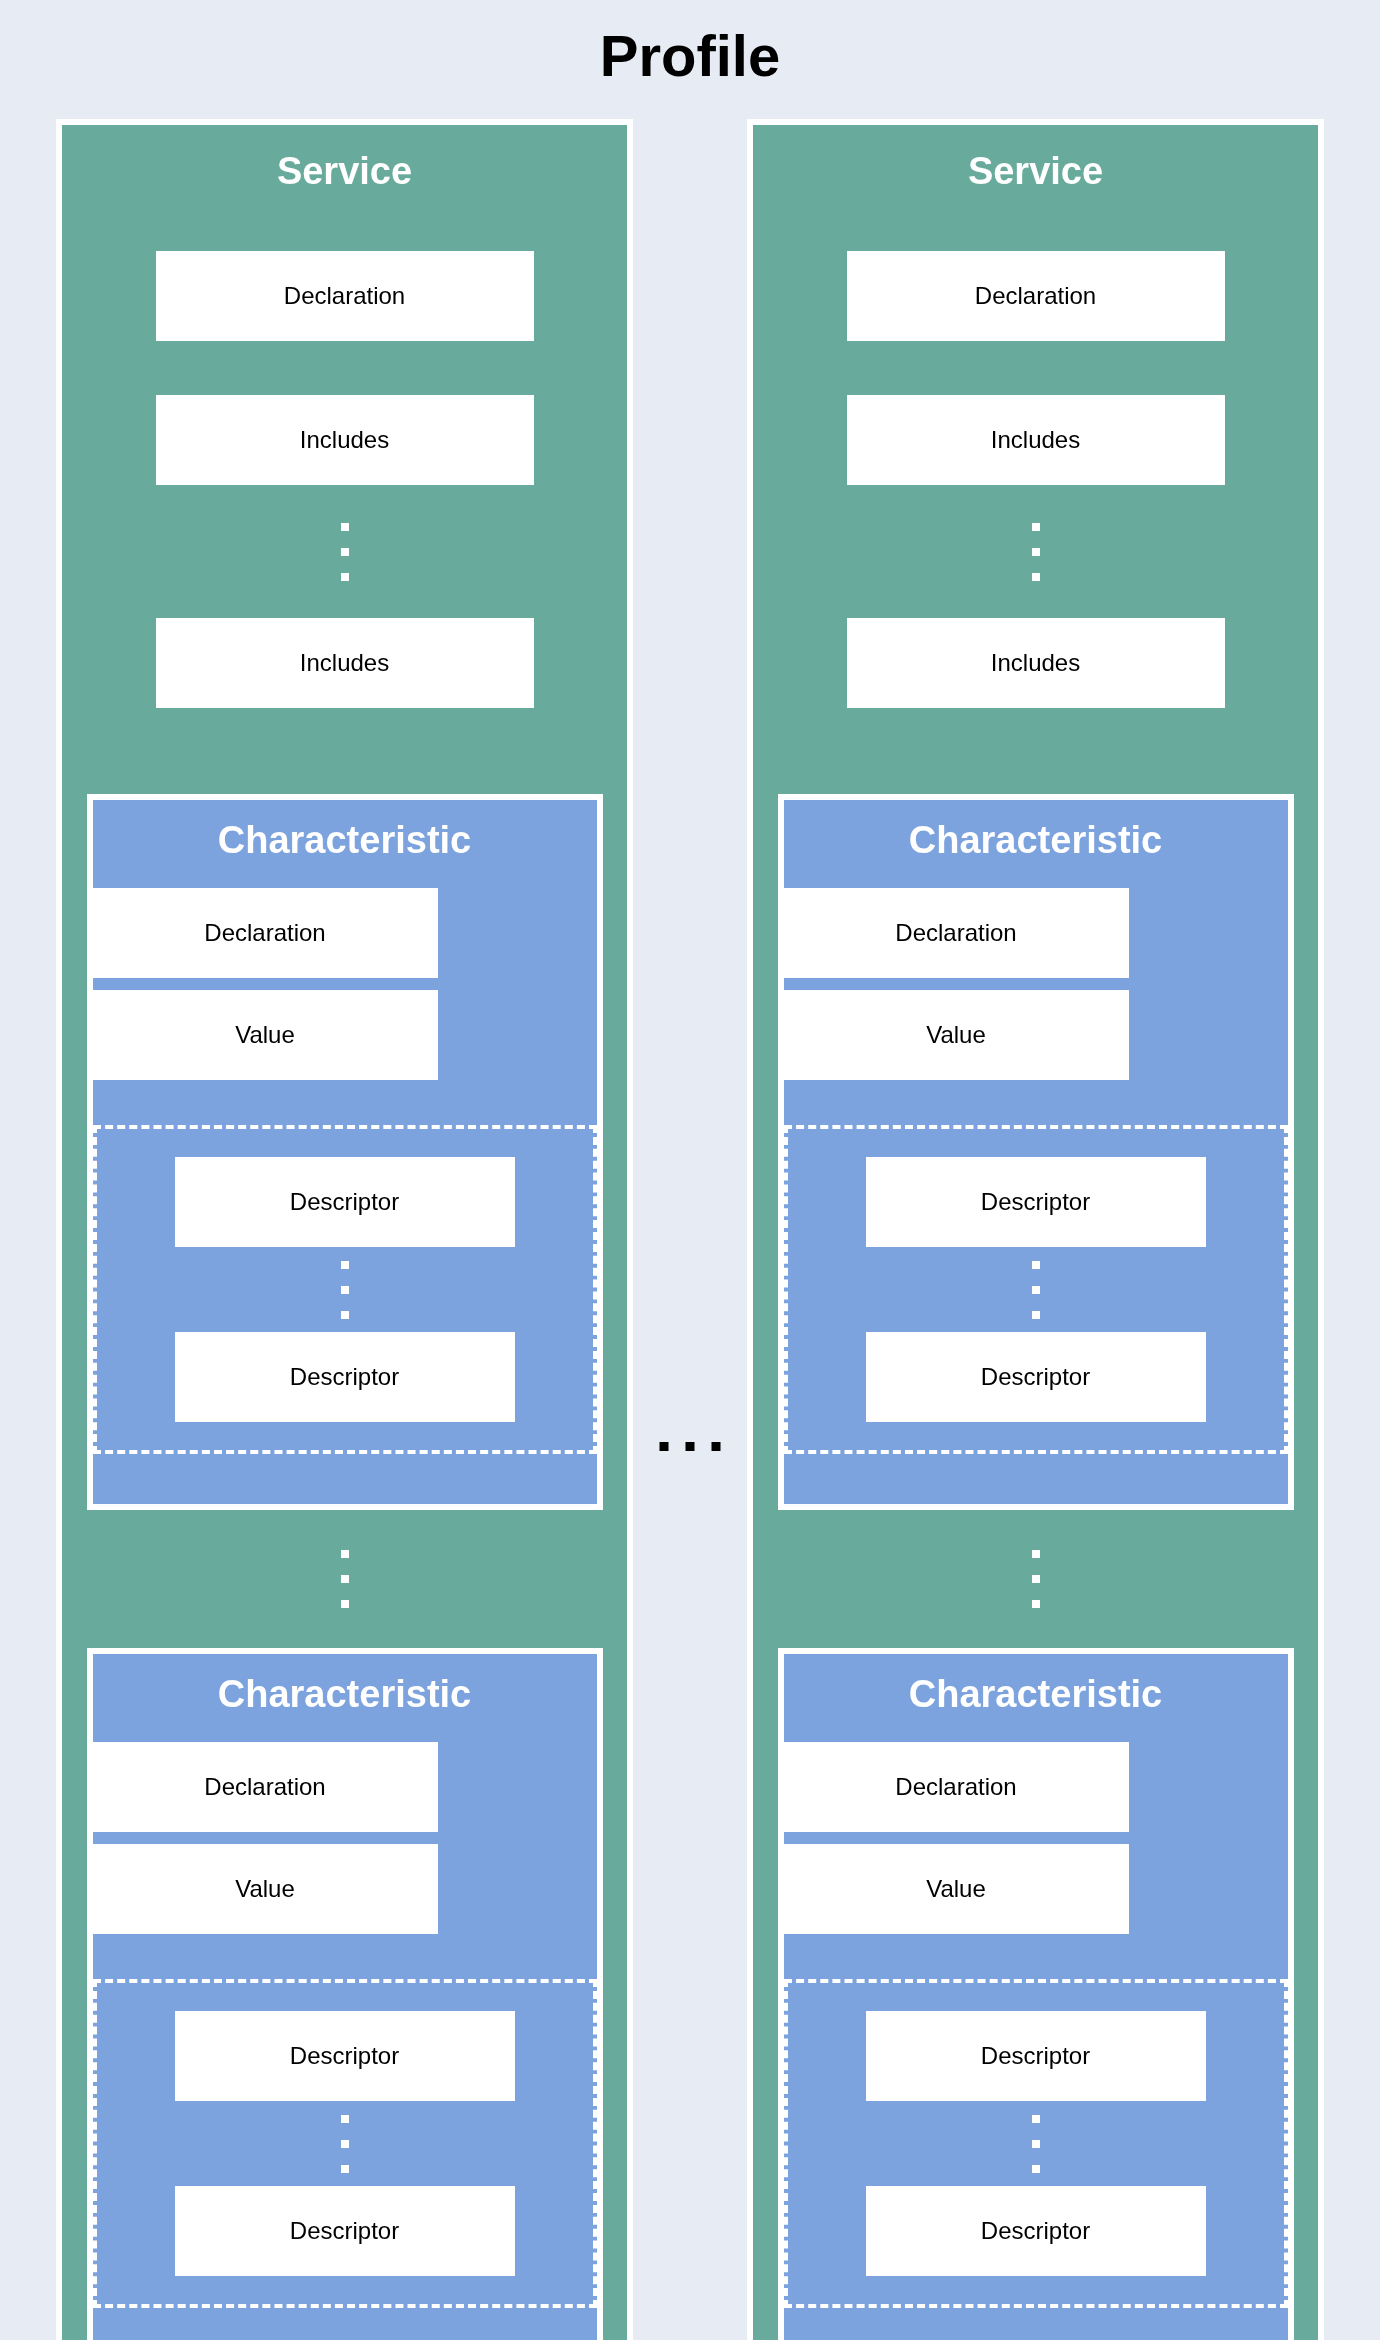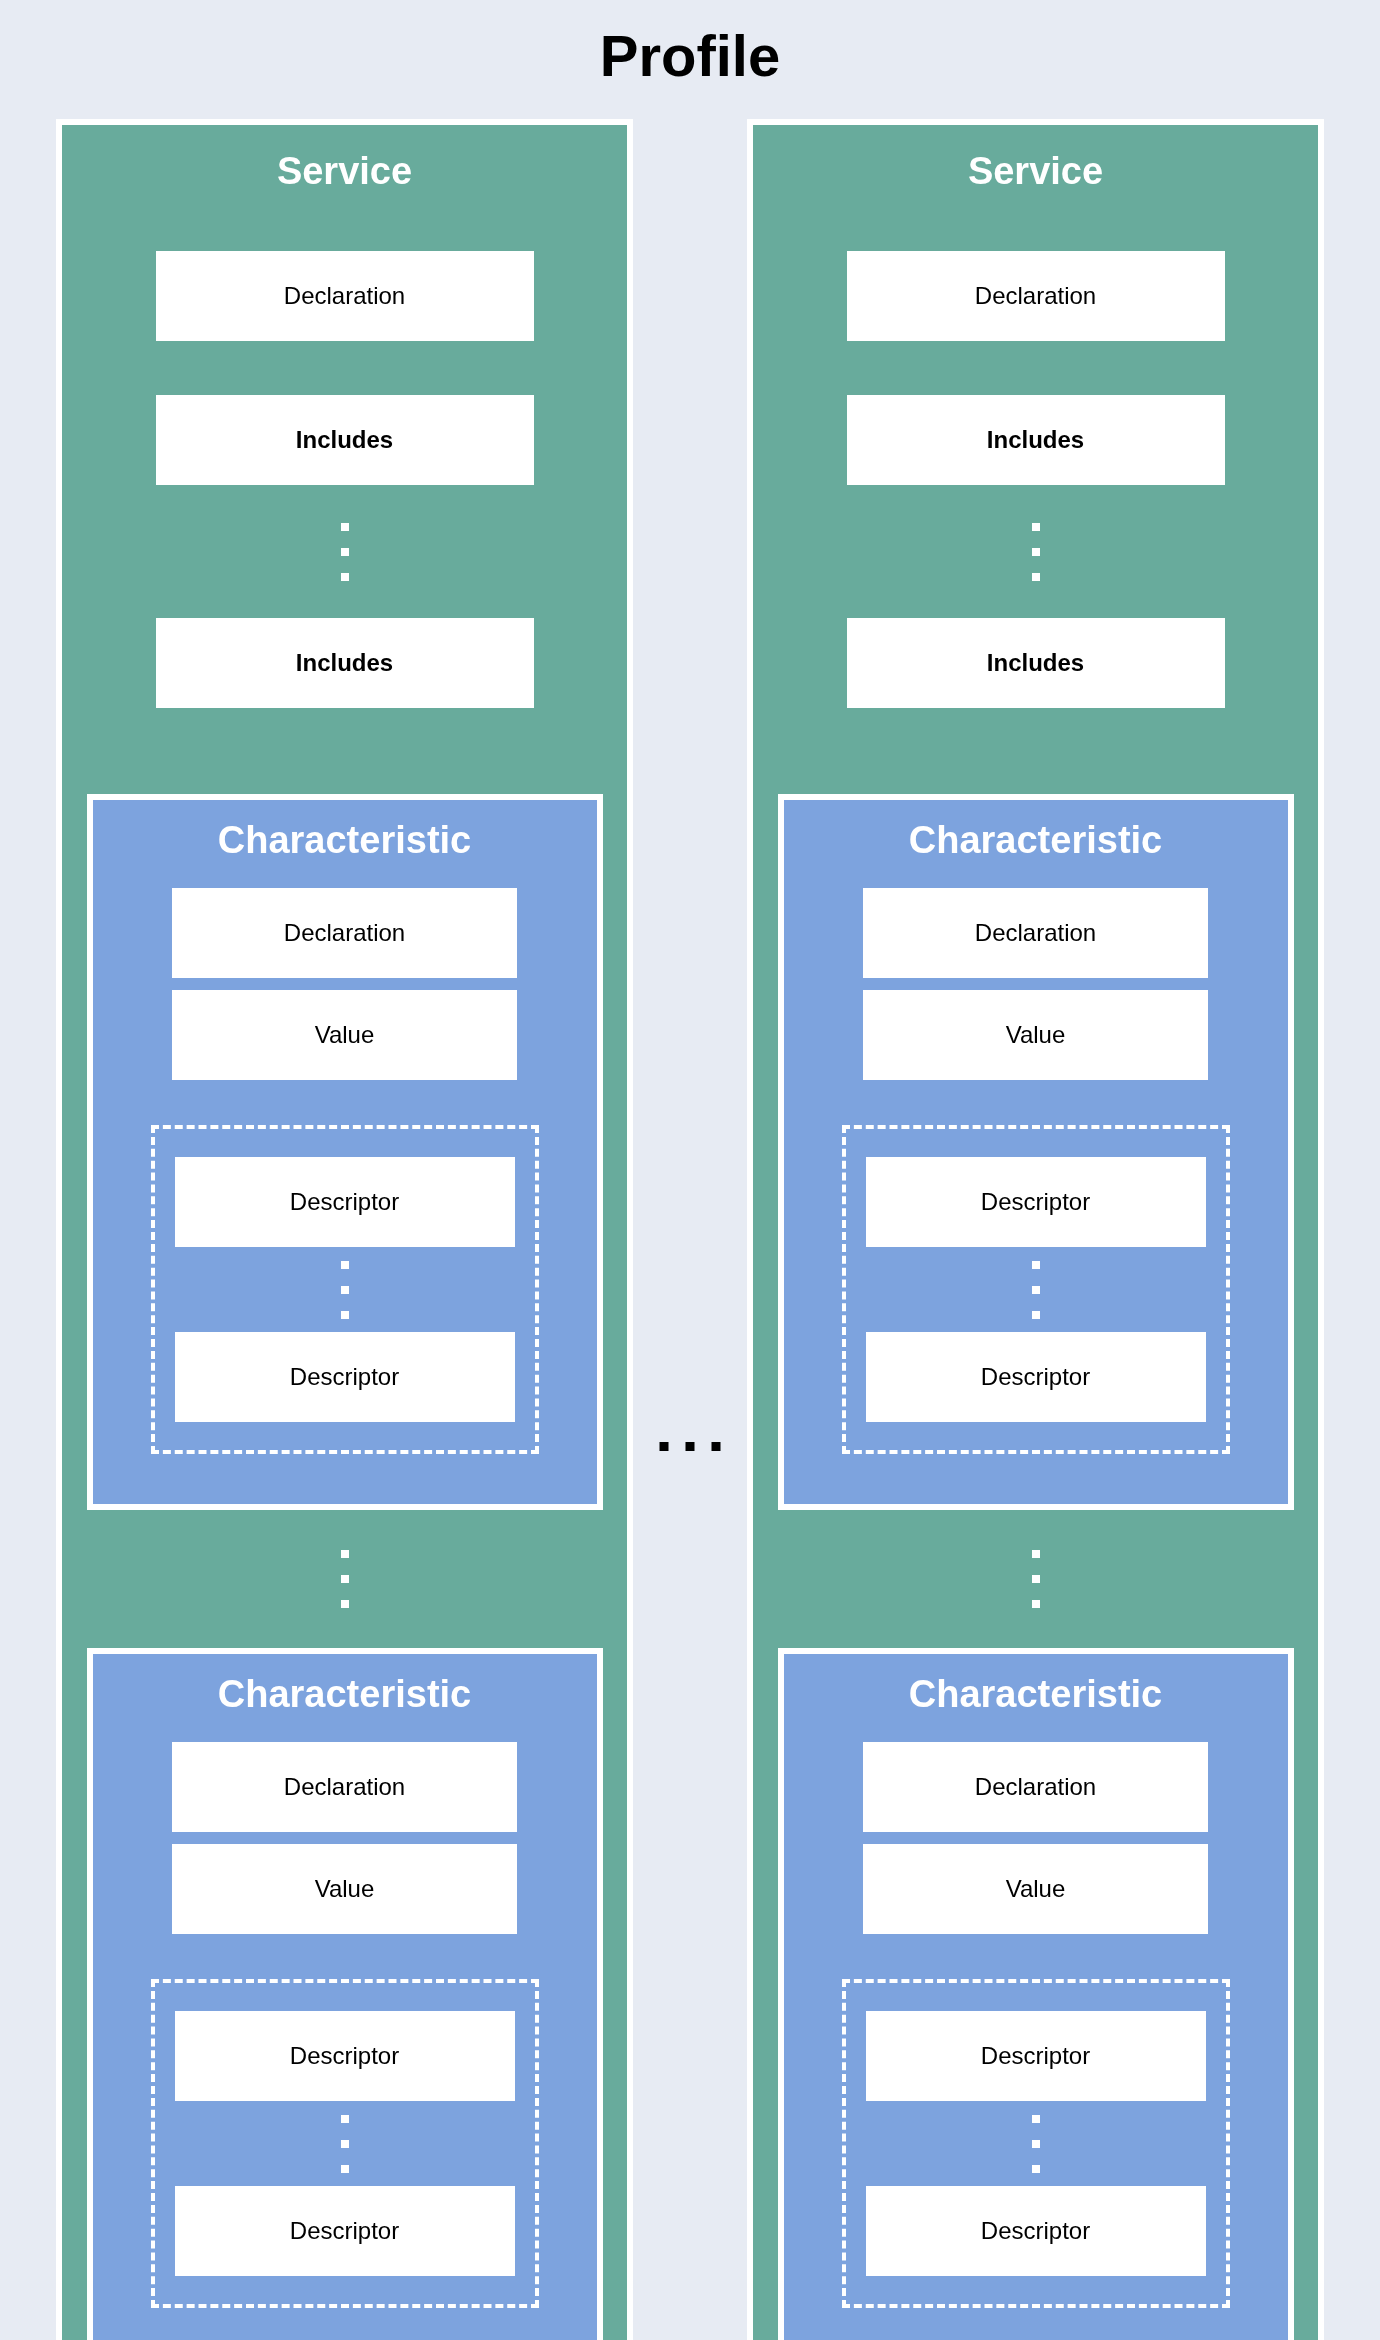--- a/index.html
+++ b/index.html
@@ -45,36 +45,36 @@
     text-align:center;
   }
   .box{
     background:var(--box-fill);
     width:378px;height:90px;
     display:flex;align-items:center;justify-content:center;
     font-size:24px;line-height:44px;
     color:var(--text-dark);
     flex:none;
   }
-  .includes-box{margin-top:30px;font-weight:bold;}
+  .includes-box{margin-top:30px;}
   .includes-box.after-dots{margin-top:0;}
   .v-ellipsis{
     height:85px;
     display:flex;flex-direction:column;align-items:center;justify-content:center;
     gap:17px;flex:none;
   }
   .v-ellipsis .dot{
     width:8px;height:8px;background:var(--text-light);flex:none;
   }
   .between-chars{height:90px;}
   .characteristic{
     width:516px;
     background:var(--characteristic-fill);
     border:6px solid #fff;
-    display:flex;flex-direction:column;align-items:center;
+    display:flex;flex-direction:column;
     padding-bottom:50px;
     margin-top:62px;
   }
   .characteristic.second{margin-top:0;}
   .characteristic-title{
     color:var(--text-light);
     font-size:38px;font-weight:bold;line-height:44px;
     margin:18px 0 26px 0;
     text-align:center;
   }

